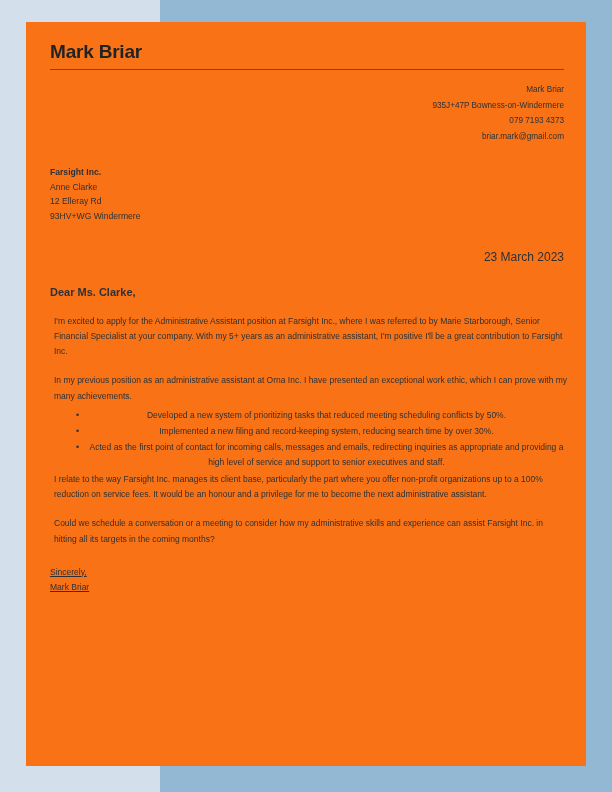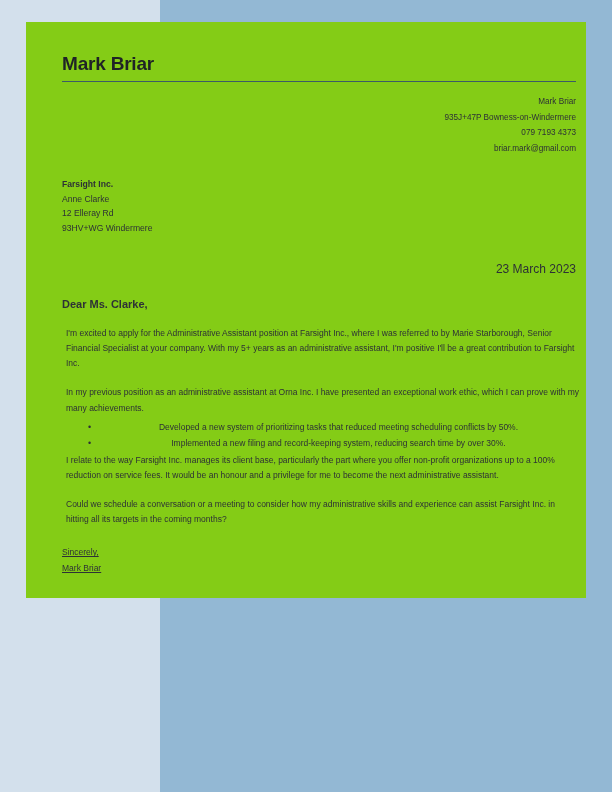--- a/index.html
+++ b/index.html
@@ -26,24 +26,24 @@
     left: 160px; top: 0;
     width: 452px; height: 792px;
     background: #93b8d4;
   }
   
   #page {
     position: absolute;
     left: 26px;
     top: 22px;
     width: 560px;
-    height: 576px;
-    background: #84cc16;
+    height: 744px;
+    background: #f97316;
     box-sizing: border-box;
-    padding: 12px;
+    padding: 0;
   }
   .page-inner {
     padding: 20px 24px 0 24px;
   }
   #letterhead-name {
     font-size: 19px;
     font-weight: bold;
     color: #1f2326;
     letter-spacing: -0.2px;
     margin: 0 0 6px 0;
@@ -158,20 +158,21 @@
 
     <div id="salutation">Dear Ms. Clarke,</div>
 
     <p class="body-paragraph">I'm excited to apply for the Administrative Assistant position at Farsight Inc., where I was referred to by Marie Starborough, Senior Financial Specialist at your company. With my 5+ years as an administrative assistant, I'm positive I'll be a great contribution to Farsight Inc.</p>
 
     <p class="body-paragraph tight">In my previous position as an administrative assistant at Orna Inc. I have presented an exceptional work ethic, which I can prove with my many achievements.</p>
 
     <ul class="achievements">
       <li>Developed a new system of prioritizing tasks that reduced meeting scheduling conflicts by 50%.</li>
       <li>Implemented a new filing and record-keeping system, reducing search time by over 30%.</li>
+      <li>Acted as the first point of contact for incoming calls, messages and emails, redirecting inquiries as appropriate and providing a high level of service and support to senior executives and staff.</li>
     </ul>
 
     <p class="body-paragraph">I relate to the way Farsight Inc. manages its client base, particularly the part where you offer non-profit organizations up to a 100% reduction on service fees. It would be an honour and a privilege for me to become the next administrative assistant.</p>
 
     <p class="body-paragraph">Could we schedule a conversation or a meeting to consider how my administrative skills and experience can assist Farsight Inc. in hitting all its targets in the coming months?</p>
 
     <div class="closing-block">
       <span class="closing-line">Sincerely,</span>
       <span class="closing-line">Mark Briar</span>
     </div>

